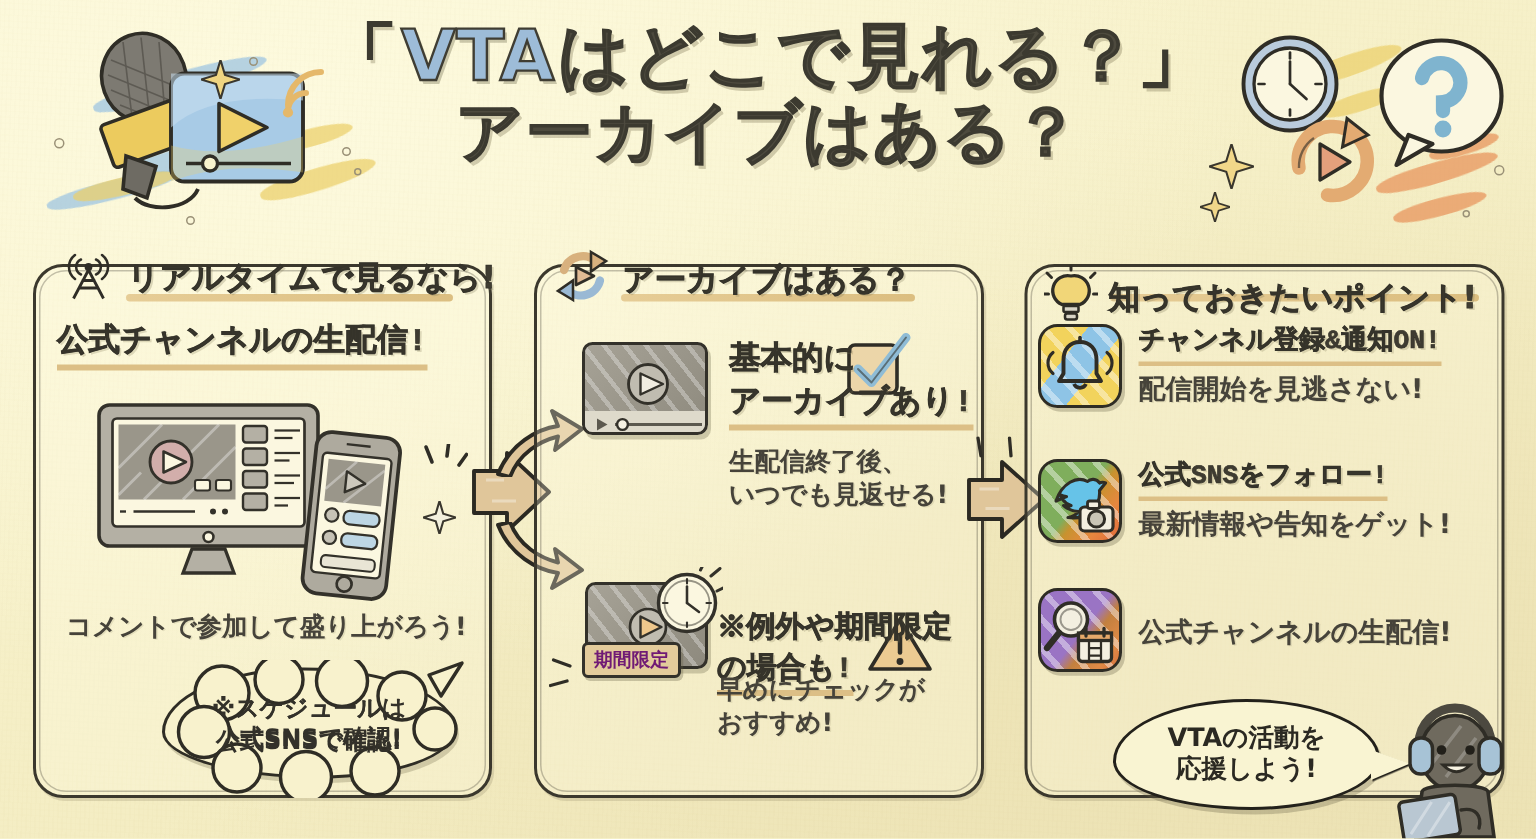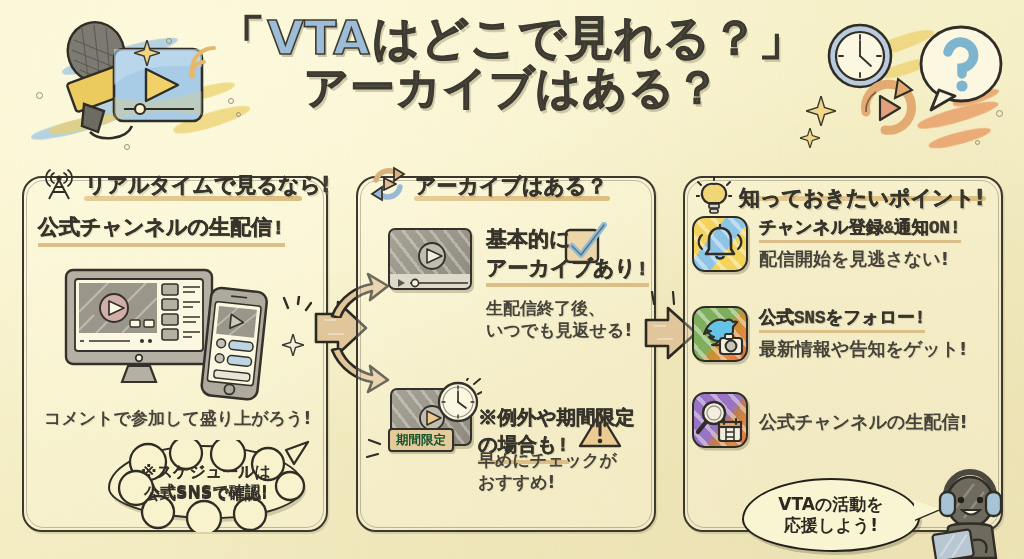--- a/index.html
+++ b/index.html
@@ -212,21 +212,21 @@
   .thumb .hatch {
     position: absolute; inset: 0;
     background: repeating-linear-gradient(52deg,
       rgba(255,255,255,.30) 0 3px, rgba(255,255,255,0) 3px 11px);
   }
   .badge {
     position: absolute;
     background: #e3cb9b;
     border: 2px solid #33312a;
     border-radius: 4px;
-    font-size: 12.5px; font-weight: 900; color: #14532d;
+    font-size: 12.5px; font-weight: 900; color: #701a75;
     padding: 1.5px 6px;
     white-space: nowrap;
     box-shadow: 1.5px 2px 0 rgba(95,90,62,.3);
     text-align: right;
   }
 
   
   .arrow { position: absolute; }
 
   
@@ -696,21 +696,21 @@
           <line x1="30" y1="25" x2="30" y2="30"></line>
             <line x1="42" y1="25" x2="42" y2="30"></line>
         </g>
       </svg>
     </div>
     <div class="point-text">
       <div class="subtext" style="margin-top:4px;">公式チャンネルの生配信!</div>
     </div>
   </div>
 
-  <div class="speech" style="left:742px; top:478px; width:178px; height:74px;">
+  <div class="speech" style="left:742px; top:466px; width:178px; height:74px;">
     <div class="speech-text">VTAの活動を</div>
     <div class="speech-text">応援しよう!</div>
   </div>
   <div class="speech-tail" style="left:914px; top:500px;"></div>
 
   <div class="art" style="left:930px; top:462px;">
     <svg width="94" height="97" viewBox="0 0 94 97">
       <path d="M16 34 A24 24 0 0 1 64 34" fill="none" stroke="#4c4940" stroke-width="6" stroke-linecap="round"></path>
       <ellipse cx="40" cy="40" rx="23" ry="25" fill="#6f6a5e" stroke="#2f2d26" stroke-width="2.4"></ellipse>
       <g stroke="#ffffff" stroke-width="2.4" opacity=".22">

